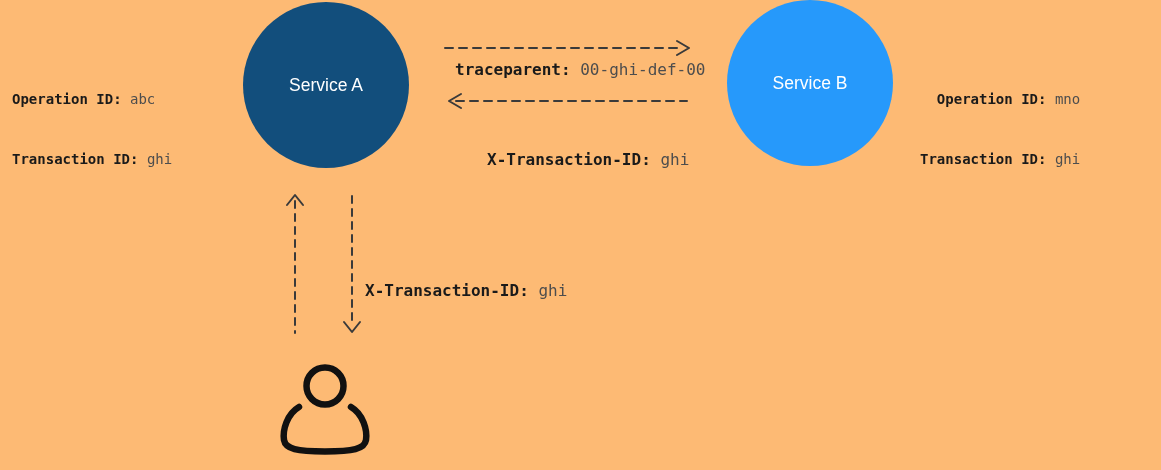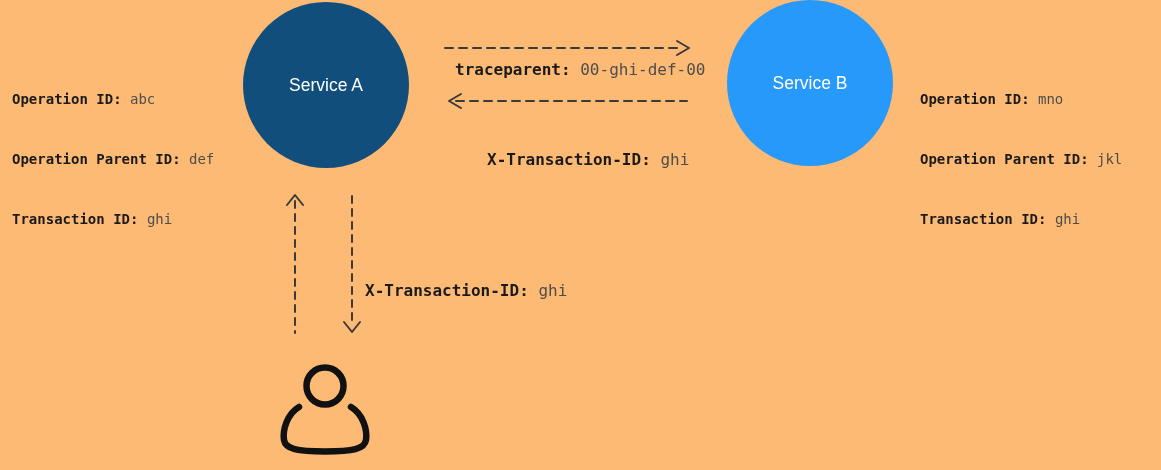--- a/index.html
+++ b/index.html
@@ -17,21 +17,21 @@
     left: 0; top: 0;
     width: 1161px; height: 470px;
   }
   .idblock {
     position: absolute;
     font-size: 14px;
     line-height: 20px;
     white-space: pre;
   }
   .idblock.left { left: 12px; top: 49px; width: 217px; text-align: left; }
-  .idblock.right { left: 920px; top: 49px; text-align: left; }
+  .idblock.right { left: 920px; top: 49px; text-align: right; }
   .hdr {
     position: absolute;
     font-size: 16px;
     white-space: pre;
   }
   .hdr.traceparent { left: 455px; top: 25px; width: 245px; text-align: center; line-height: 18px; }
   .hdr.response { left: 487px; top: 112px; line-height: 19px; text-align: left; }
   .hdr.user { left: 365px; top: 246px; line-height: 18px; text-align: left; }
   .lbl { font-weight: 700; color: #1a1a1a; }
   .val { font-weight: 400; color: #4d4d4d; }
@@ -74,27 +74,25 @@
     </g>
 
     <g fill="none" stroke-width="6.5" stroke-linecap="round" stroke-linejoin="round" stroke="#111111">
       <circle cx="325" cy="386" r="18.5"></circle>
       <path d="M 299 407 C 287 414 282.5 430 284 440 C 285.5 449 297 451.5 325 451.5 C 353 451.5 364.5 449 366 440 C 367.5 430 363 414 351 407"></path>
     </g>
   </svg>
 
   <div class="idblock left">
     <div><span class="lbl">Operation ID:</span> <span class="val">abc</span></div>
-    <div><span class="lbl">Operation Parent ID:</span> <span class="val">def</span></div>
     <div><span class="lbl">Transaction ID:</span> <span class="val">ghi</span></div>
   </div>
 
   <div class="idblock right">
     <div><span class="lbl">Operation ID:</span> <span class="val">mno</span></div>
-    <div><span class="lbl">Operation Parent ID:</span> <span class="val">jkl</span></div>
     <div><span class="lbl">Transaction ID:</span> <span class="val">ghi</span></div>
   </div>
 
   <div class="hdr traceparent">
     <div><span class="lbl">traceparent:</span> <span class="val">00-ghi-def-00</span></div>
   </div>
 
   <div class="hdr response">
     <div><span class="lbl">X-Transaction-ID:</span> <span class="val">ghi</span></div>
   </div>

